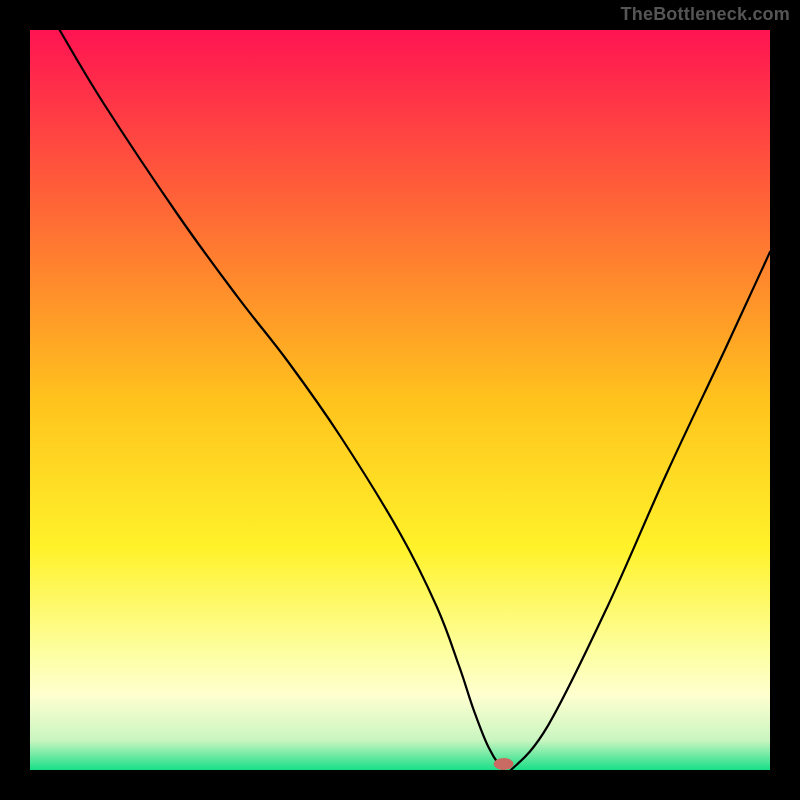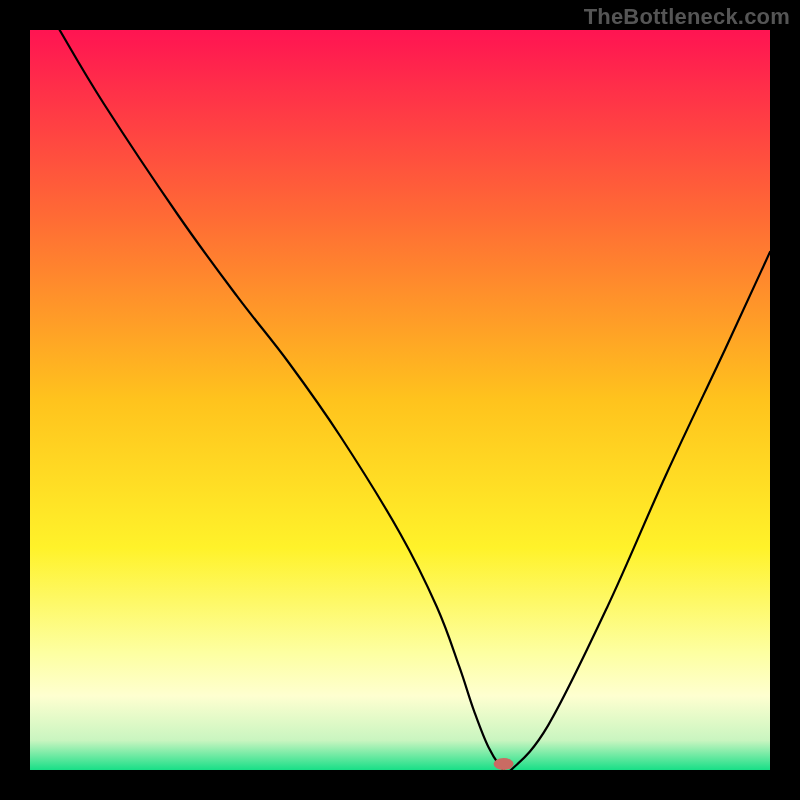--- a/index.html
+++ b/index.html
@@ -14,21 +14,21 @@
     position: relative;
     width: 800px;
     height: 800px;
     background: #000;
   }
   .watermark {
     position: absolute;
     top: 4px;
     right: 10px;
     color: #555;
-    font-size: 22px;
+    font-size: 18px;
     font-weight: 600;
     letter-spacing: 0.2px;
     user-select: none;
   }
   .plot-area {
     position: absolute;
     left: 30px;
     top: 30px;
     width: 740px;
     height: 740px;

